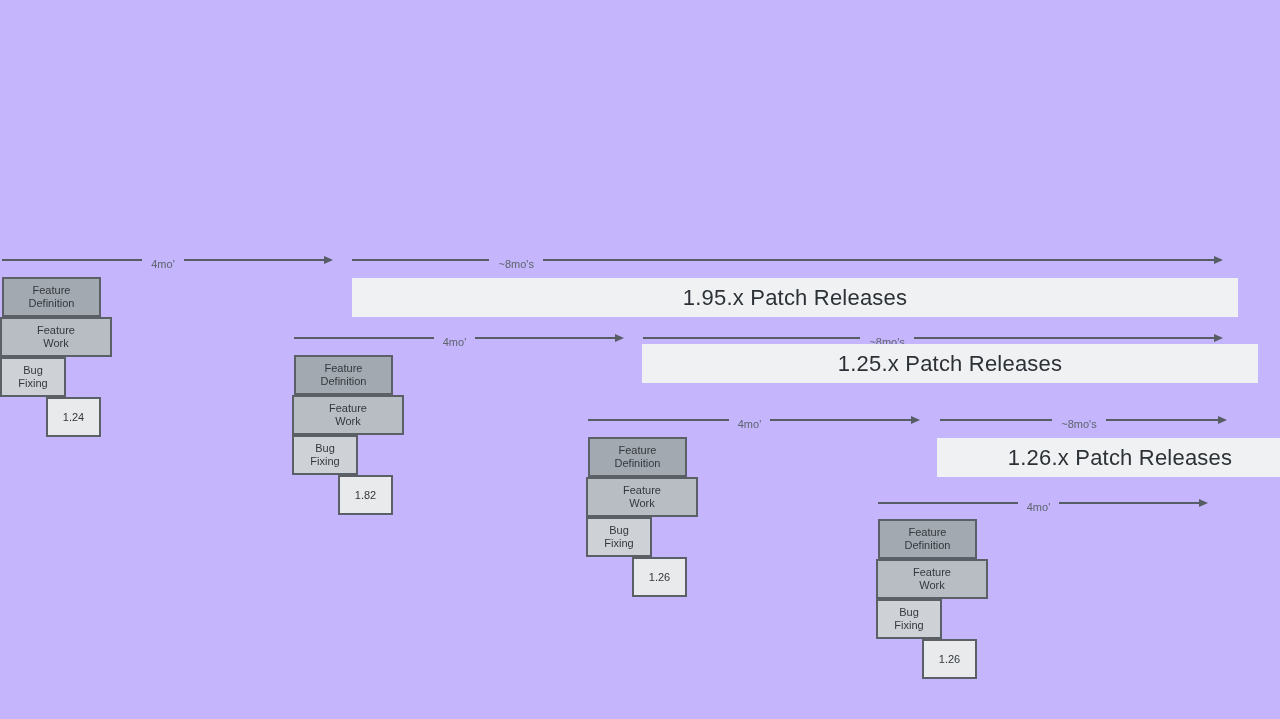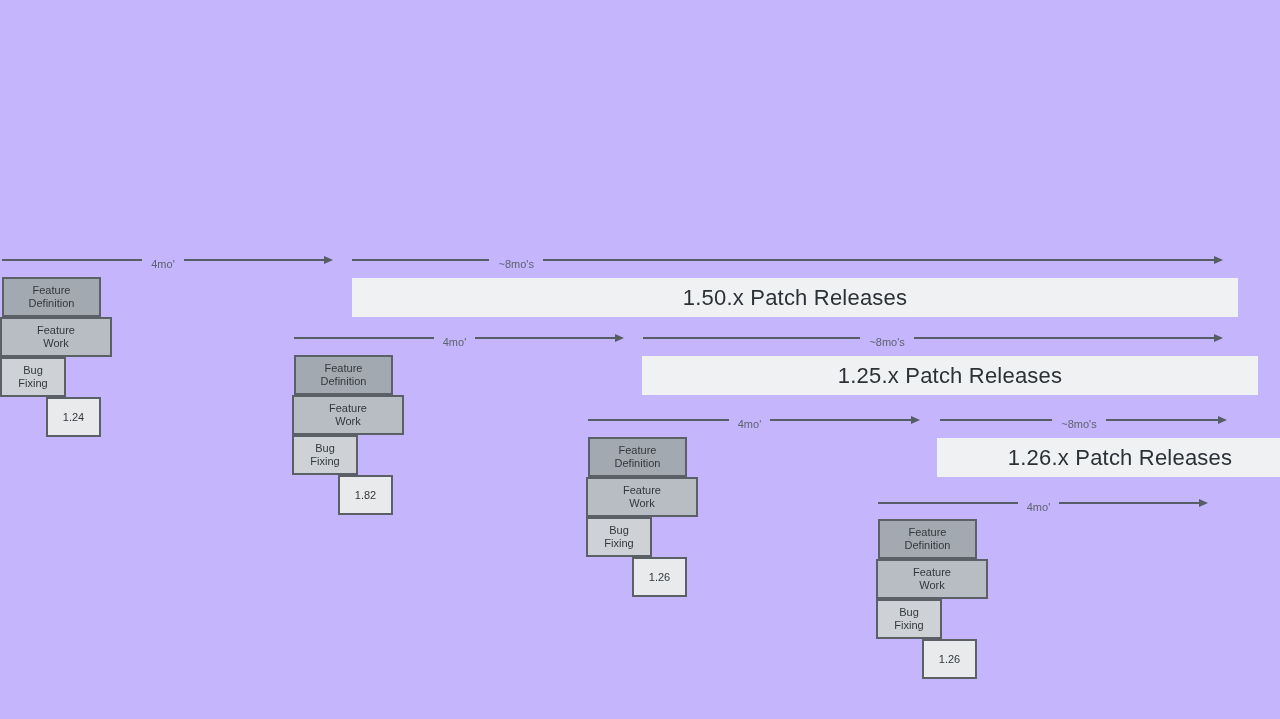--- a/index.html
+++ b/index.html
@@ -62,21 +62,21 @@
 Fixing</span></div>
       <div class="box ver"><span>1.24</span></div>
     </div>
     <div class="arrow" style="left:352px;top:253px;width:871px">
       <span class="line" style="flex:0.17"></span>
       <span class="alabel">~8mo's</span>
       <span class="line" style="flex:0.83"></span>
       <span class="head"></span>
     </div>
     <div class="bar" style="left:352px;top:278px;width:886px">
-      <span>1.50.x Patch Releases</span>
+      <span>1.95.x Patch Releases</span>
     </div>
   </div>
 
   <div>
     <div class="arrow" style="left:294px;top:331px;width:330px">
       <span class="line" style="flex:1"></span>
       <span class="alabel">4mo'</span>
       <span class="line" style="flex:1"></span>
       <span class="head"></span>
     </div>
@@ -88,21 +88,21 @@
       <div class="box bf"><span>Bug
 Fixing</span></div>
       <div class="box ver"><span>1.82</span></div>
     </div>
     <div class="arrow" style="left:643px;top:331px;width:580px">
       <span class="line" style="flex:0.42"></span>
       <span class="alabel">~8mo's</span>
       <span class="line" style="flex:0.58"></span>
       <span class="head"></span>
     </div>
-    <div class="bar" style="left:642px;top:356px;width:616px">
+    <div class="bar" style="left:642px;top:344px;width:616px">
       <span>1.25.x Patch Releases</span>
     </div>
   </div>
 
   <div>
     <div class="arrow" style="left:588px;top:413px;width:332px">
       <span class="line" style="flex:1"></span>
       <span class="alabel">4mo'</span>
       <span class="line" style="flex:1"></span>
       <span class="head"></span>

